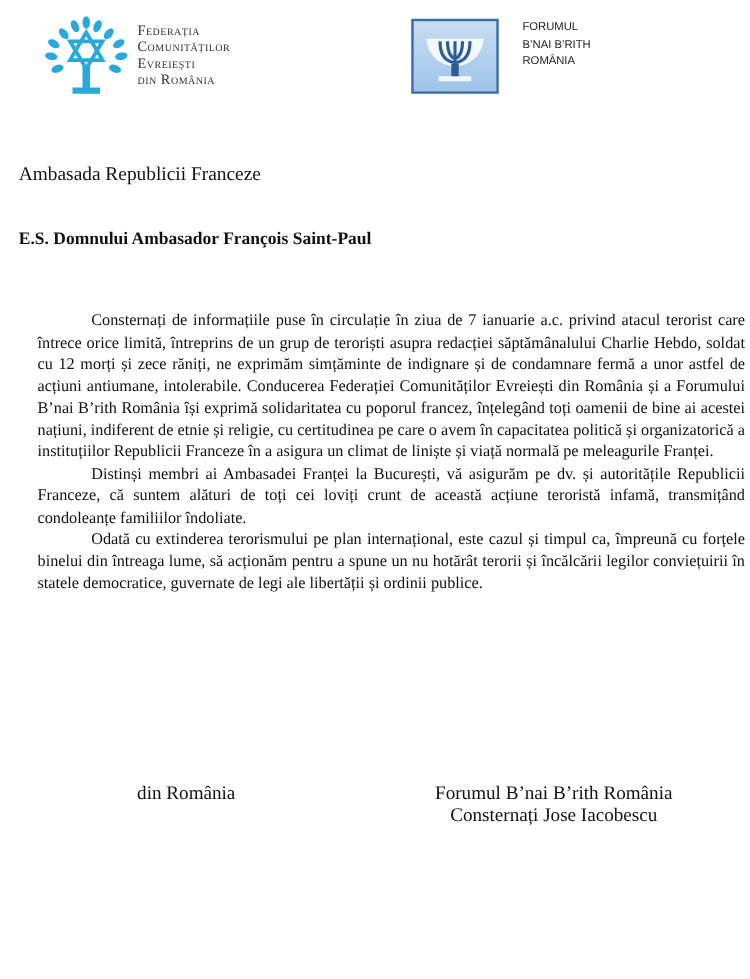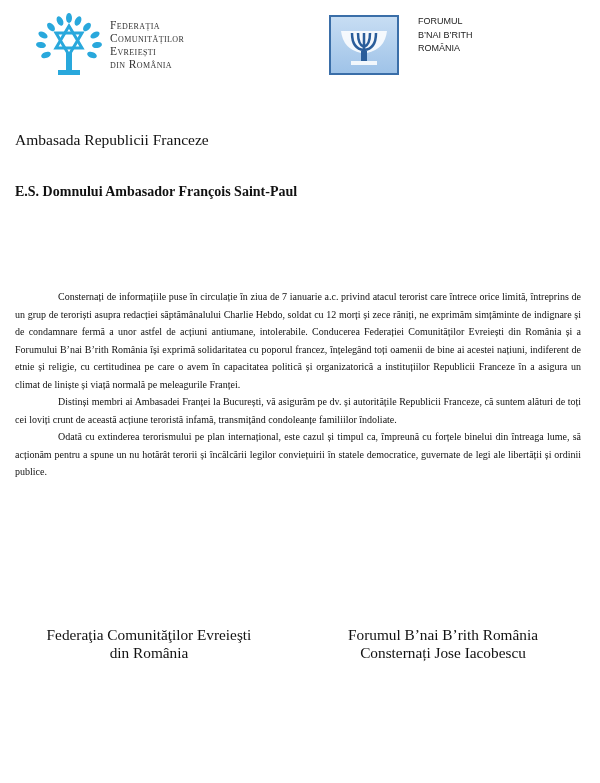--- a/index.html
+++ b/index.html
@@ -8,22 +8,22 @@
   .logo-left { position: absolute; left: 34px; top: 12px; width: 70px; height: 66px; }
   .logo-left-text { position: absolute; left: 110px; top: 19px;
     font-family: "Liberation Serif", serif; font-size: 11.5px; line-height: 13px;
     letter-spacing: 0.4px; font-variant: small-caps; color: #333; }
   .logo-right { position: absolute; left: 329px; top: 15px; width: 70px; height: 60px;
     border: 2px solid #3a6ea8; background: linear-gradient(#c7ddf3,#9fc3e8); box-sizing: border-box; }
   .logo-right-text { position: absolute; left: 418px; top: 15px;
     font-family: "Liberation Sans", sans-serif; font-size: 9px; line-height: 13.5px; color: #222; }
   .recipient { position: absolute; left: 15px; top: 131px; font-size: 15.5px; text-align: center; }
   .addressee { position: absolute; left: 15px; top: 184px; font-size: 14px; font-weight: bold; }
-  .body { position: absolute; left: 15px; top: 247px; width: 566px; font-size: 10px; line-height: 17.5px;
-    text-align: justify; margin-top: 41px; }
+  .body { position: absolute; left: 30px; top: 247px; width: 566px; font-size: 13px; line-height: 17.5px;
+    text-align: justify; }
   .body p { margin: 0; text-indent: 43px; }
   .sig { position: absolute; top: 626px; font-size: 15.3px; line-height: 18px; text-align: center; }
   .sig-left { left: 15px; width: 268px; }
   .sig-right { left: 308px; width: 270px; }
 </style>
 </head>
 <body>
 
 <div>
   <svg class="logo-left" viewBox="0 0 70 66">
@@ -73,19 +73,18 @@
 <div class="recipient">Ambasada Republicii Franceze</div>
 <div class="addressee">E.S. Domnului Ambasador François Saint-Paul</div>
 
 <div class="body">
   <p>Consternați de informațiile puse în circulație în ziua de 7 ianuarie a.c. privind atacul terorist care întrece orice limită, întreprins de un grup de teroriști asupra redacției săptămânalului Charlie Hebdo, soldat cu 12 morți și zece răniți, ne exprimăm simțăminte de indignare și de condamnare fermă a unor astfel de acțiuni antiumane, intolerabile. Conducerea Federației Comunităților Evreiești din România și a Forumului B’nai B’rith România își exprimă solidaritatea cu poporul francez, înțelegând toți oamenii de bine ai acestei națiuni, indiferent de etnie și religie, cu certitudinea pe care o avem în capacitatea politică și organizatorică a instituțiilor Republicii Franceze în a asigura un climat de liniște și viață normală pe meleagurile Franței.</p>
   <p>Distinși membri ai Ambasadei Franței la București, vă asigurăm pe dv. și autoritățile Republicii Franceze, că suntem alături de toți cei loviți crunt de această acțiune teroristă infamă, transmițând condoleanțe familiilor îndoliate.</p>
   <p>Odată cu extinderea terorismului pe plan internațional, este cazul și timpul ca, împreună cu forțele binelui din întreaga lume, să acționăm pentru a spune un nu hotărât terorii și încălcării legilor conviețuirii în statele democratice, guvernate de legi ale libertății și ordinii publice.</p>
 </div>
 
 <div class="sig sig-left">
-  <div>Federaţia Comunităţilor Evreieşti</div>
   <div>din România</div>
 </div>
 <div class="sig sig-right">
   <div>Forumul B’nai B’rith România</div>
   <div>Consternați Jose Iacobescu</div>
 </div>
 
 </body></html>

